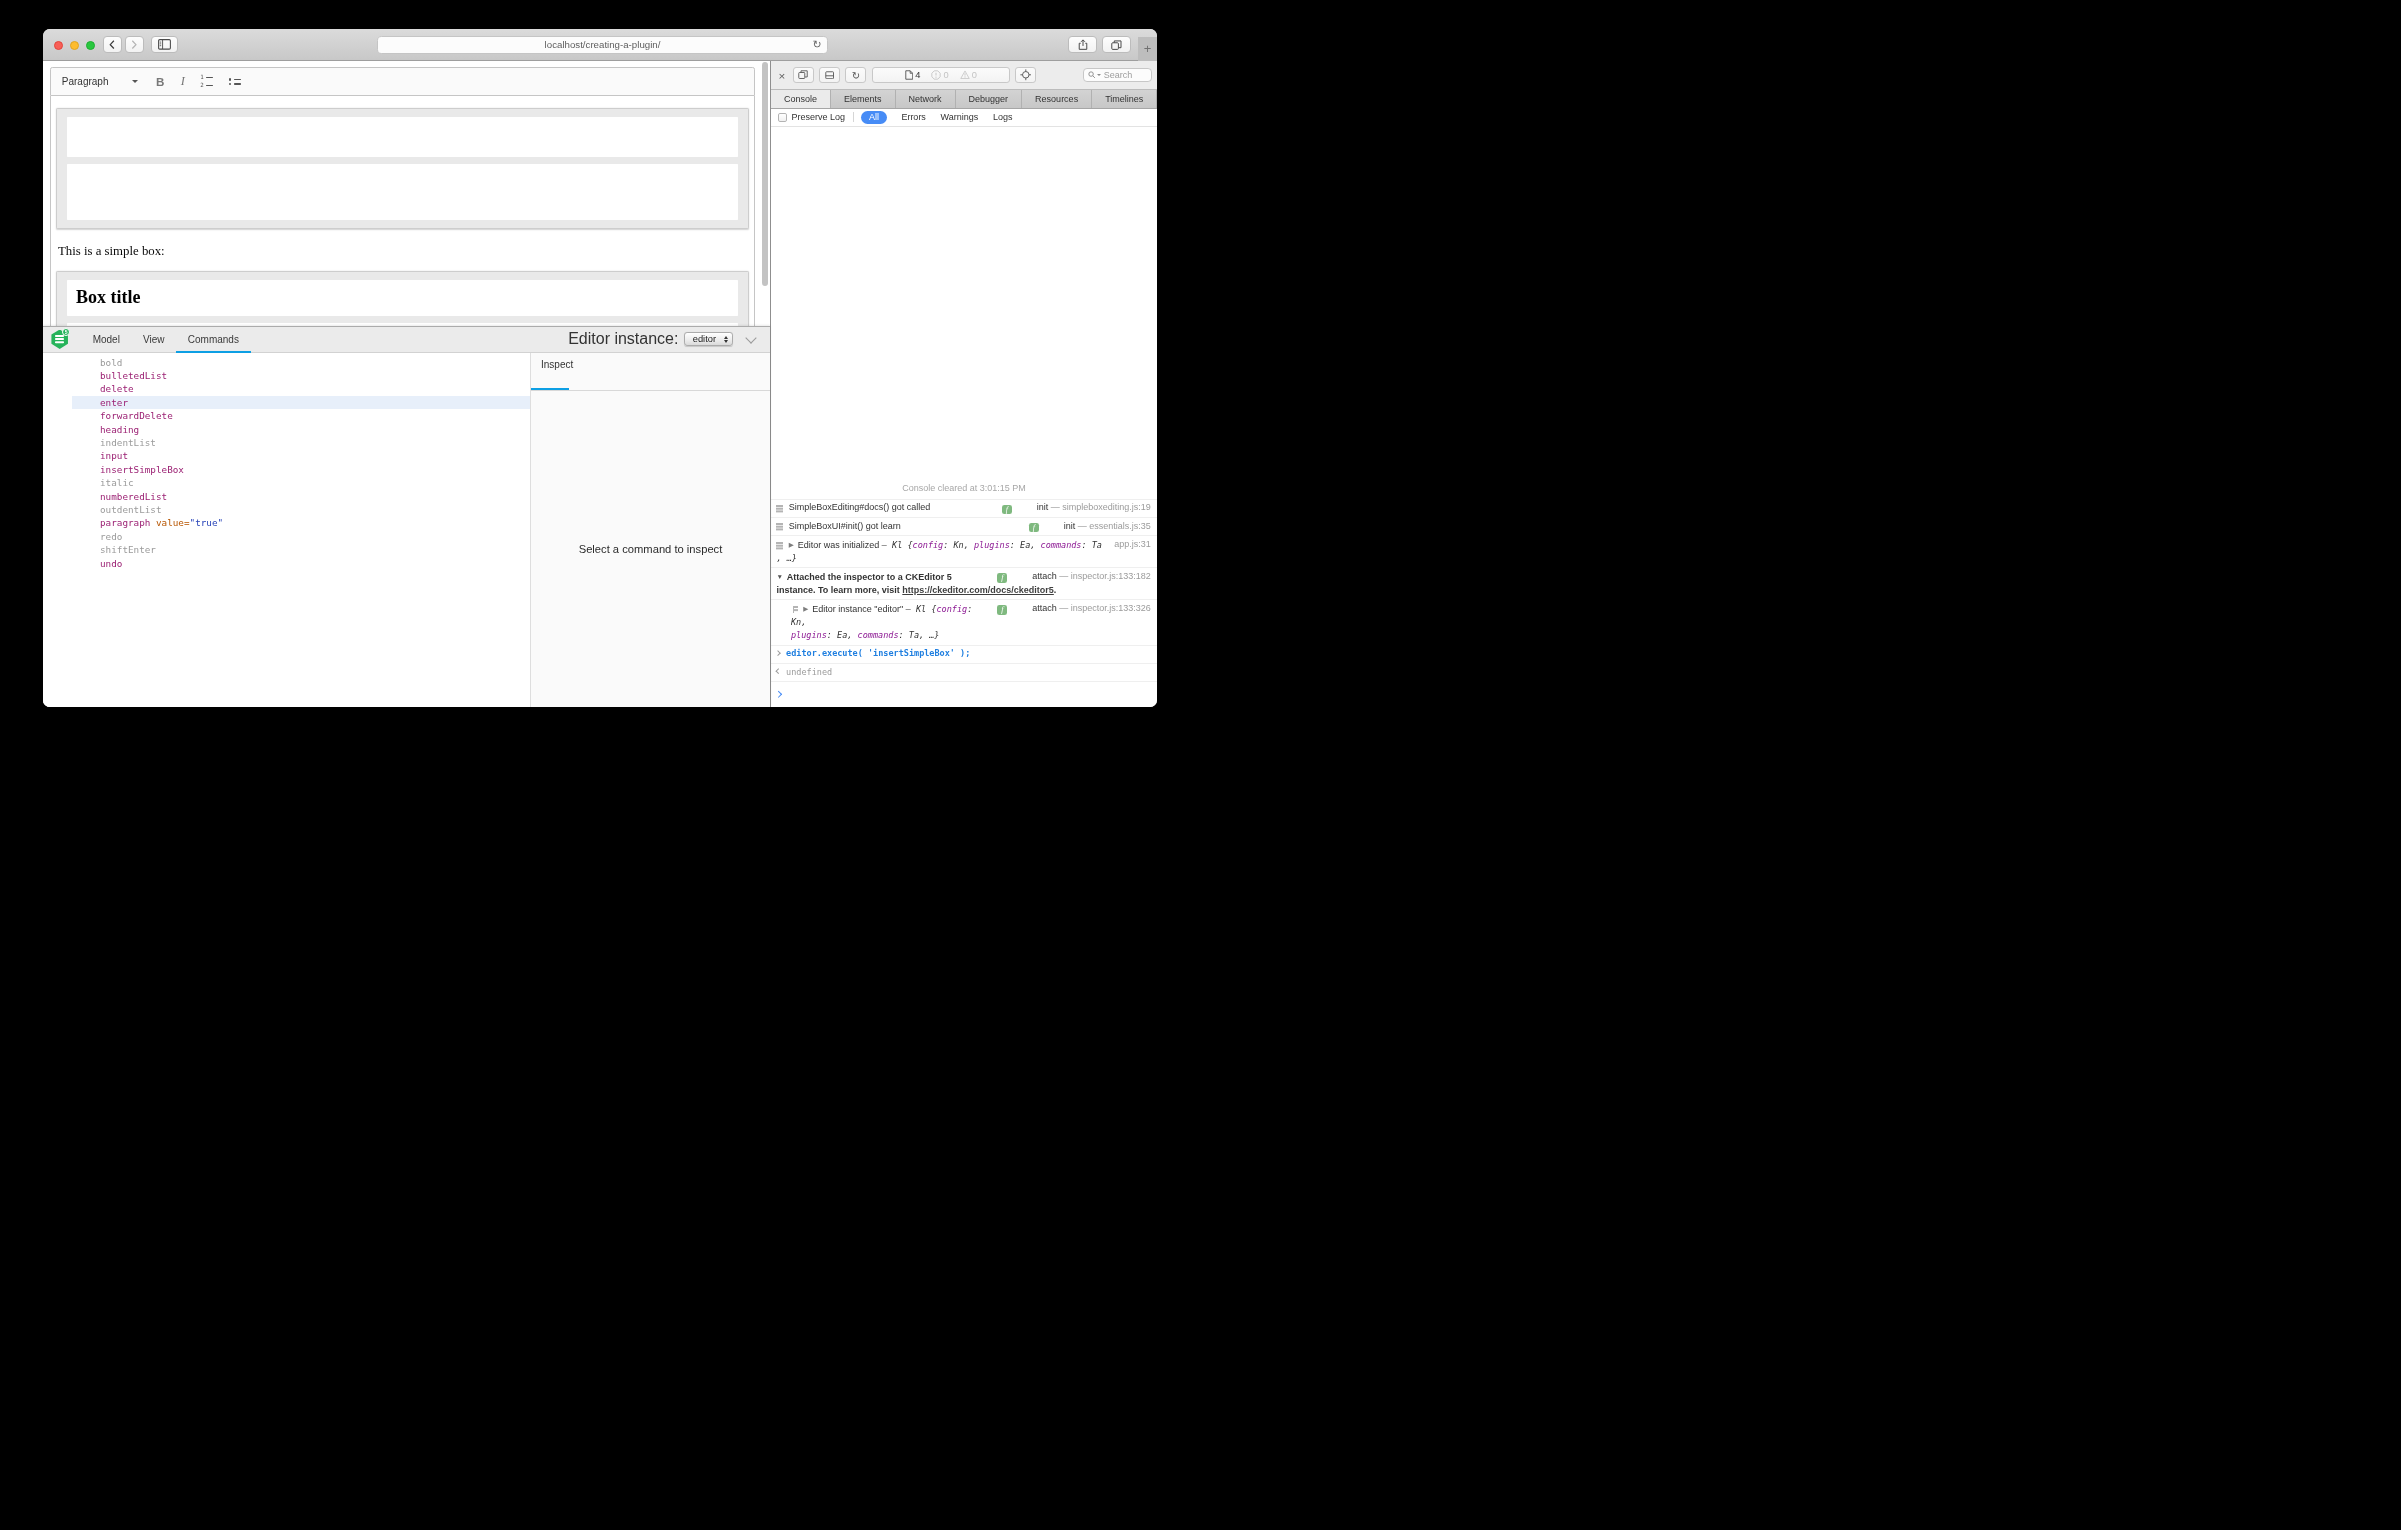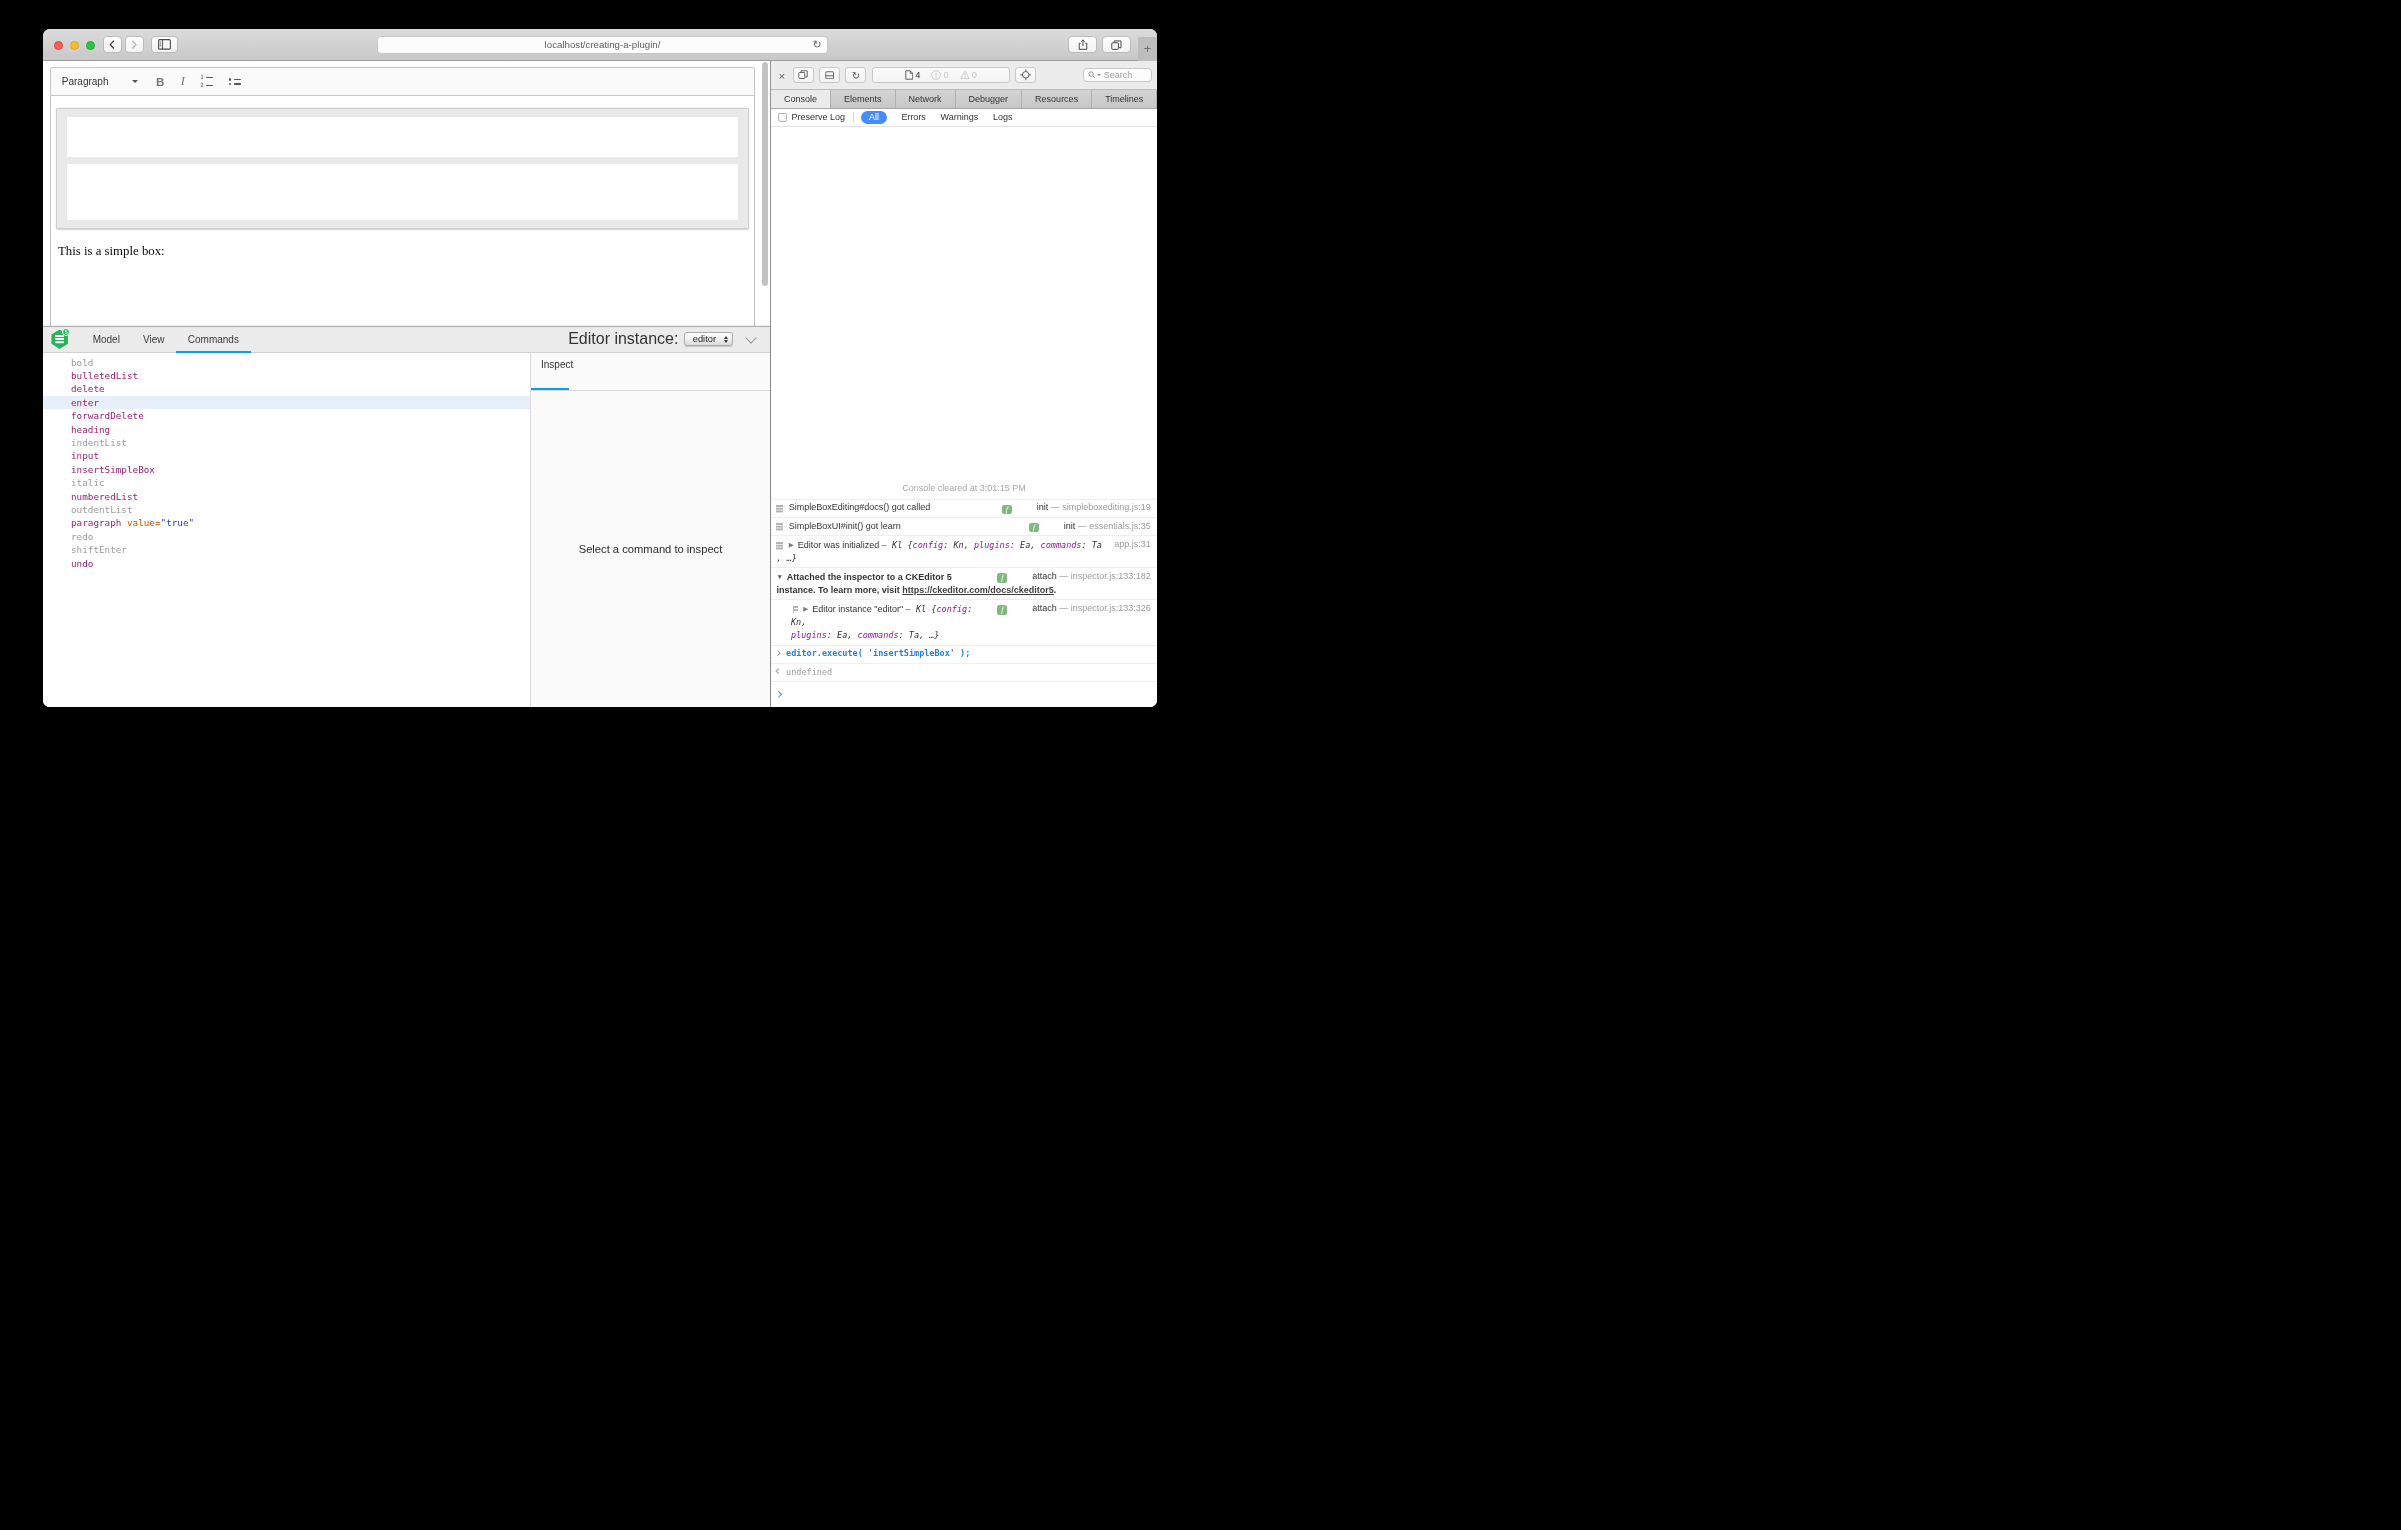--- a/index.html
+++ b/index.html
@@ -67,21 +67,21 @@
   .ck-select { margin-left:5.4px; width:49px; height:14px; border:0.8px solid #ababab; border-radius:3.1px; background:linear-gradient(#ffffff,#ececec 60%,#dadada); display:flex; align-items:center; box-shadow:0 0.4px 0.8px rgba(0,0,0,.15); }
   .ck-select .val { flex:1; text-align:center; font-size:9.3px; color:#222; }
   .updown { display:flex; flex-direction:column; gap:1.5px; margin-right:3.9px; }
   .updown i { width:0; height:0; border-left:2.7px solid transparent; border-right:2.7px solid transparent; display:block; }
   .updown .u { border-bottom:3.1px solid #333; }
   .updown .d { border-top:3.1px solid #333; }
   .ck-collapse { width:12.4px; height:12.4px; margin:0 12.4px 0 12.4px; position:relative; }
   .ck-collapse::before { content:""; position:absolute; left:1.5px; top:0.8px; width:7px; height:7px; border-right:1.9px solid #9a9a9a; border-bottom:1.9px solid #9a9a9a; transform:rotate(45deg); }
   .ck-body { flex:1; display:flex; min-height:0; }
   .cmdpane { width:487px; flex-shrink:0; padding-top:3.1px; font-family:"DejaVu Sans Mono",monospace; font-size:9.3px; overflow:hidden; }
-  .cmd-row { line-height:13.4px; padding-left:28px; white-space:pre; }
+  .cmd-row { line-height:13.4px; padding-left:28px; white-space:pre;margin-left:29px; }
   .cmd-row.sel { background:#e7effa; }
   .cmd-on { color:#9c2274; }
   .cmd-off { color:#9b9b9b; }
   .cmd-attr { color:#b75501; }
   .cmd-val { color:#2743b8; }
   .insppane { flex:1; border-left:0.8px solid #dedede; background:#fafafa; display:flex; flex-direction:column; min-width:0; }
   .insp-tabrow { height:38px; border-bottom:0.8px solid #d8d8d8; position:relative; flex-shrink:0; }
   .insp-tab { display:inline-block; padding-left:10px; line-height:23px; font-size:10px; color:#333; }
   .insp-tabrow::after { content:""; position:absolute; left:0; bottom:-0.8px; width:38px; height:2.3px; background:#0d9fe4; }
   .insp-empty { flex:1; display:flex; align-items:center; justify-content:center; font-size:11.2px; color:#2b2b2b; }
@@ -218,20 +218,26 @@
             </span>
         </span>
       </div>
 
       <div class="ed-content">
         <div class="sbox">
           <div class="wbox t1"></div>
           <div class="wbox d1"></div>
         </div>
         <p class="intro">This is a simple box:</p>
+        <div class="sbox sbox2">
+          <div class="wbox t2">
+            <h1>Box title</h1>
+          </div>
+          <div class="wbox d2"></div>
+        </div>
       </div>
 
       <div class="pg-scroll"></div>
 
       <div class="ckinsp">
         <div class="ck-header">
           <div class="cklogo">
             <div class="ckhex"></div>
               <div class="cklines"></div>
               <div class="ckbadge">5</div>

